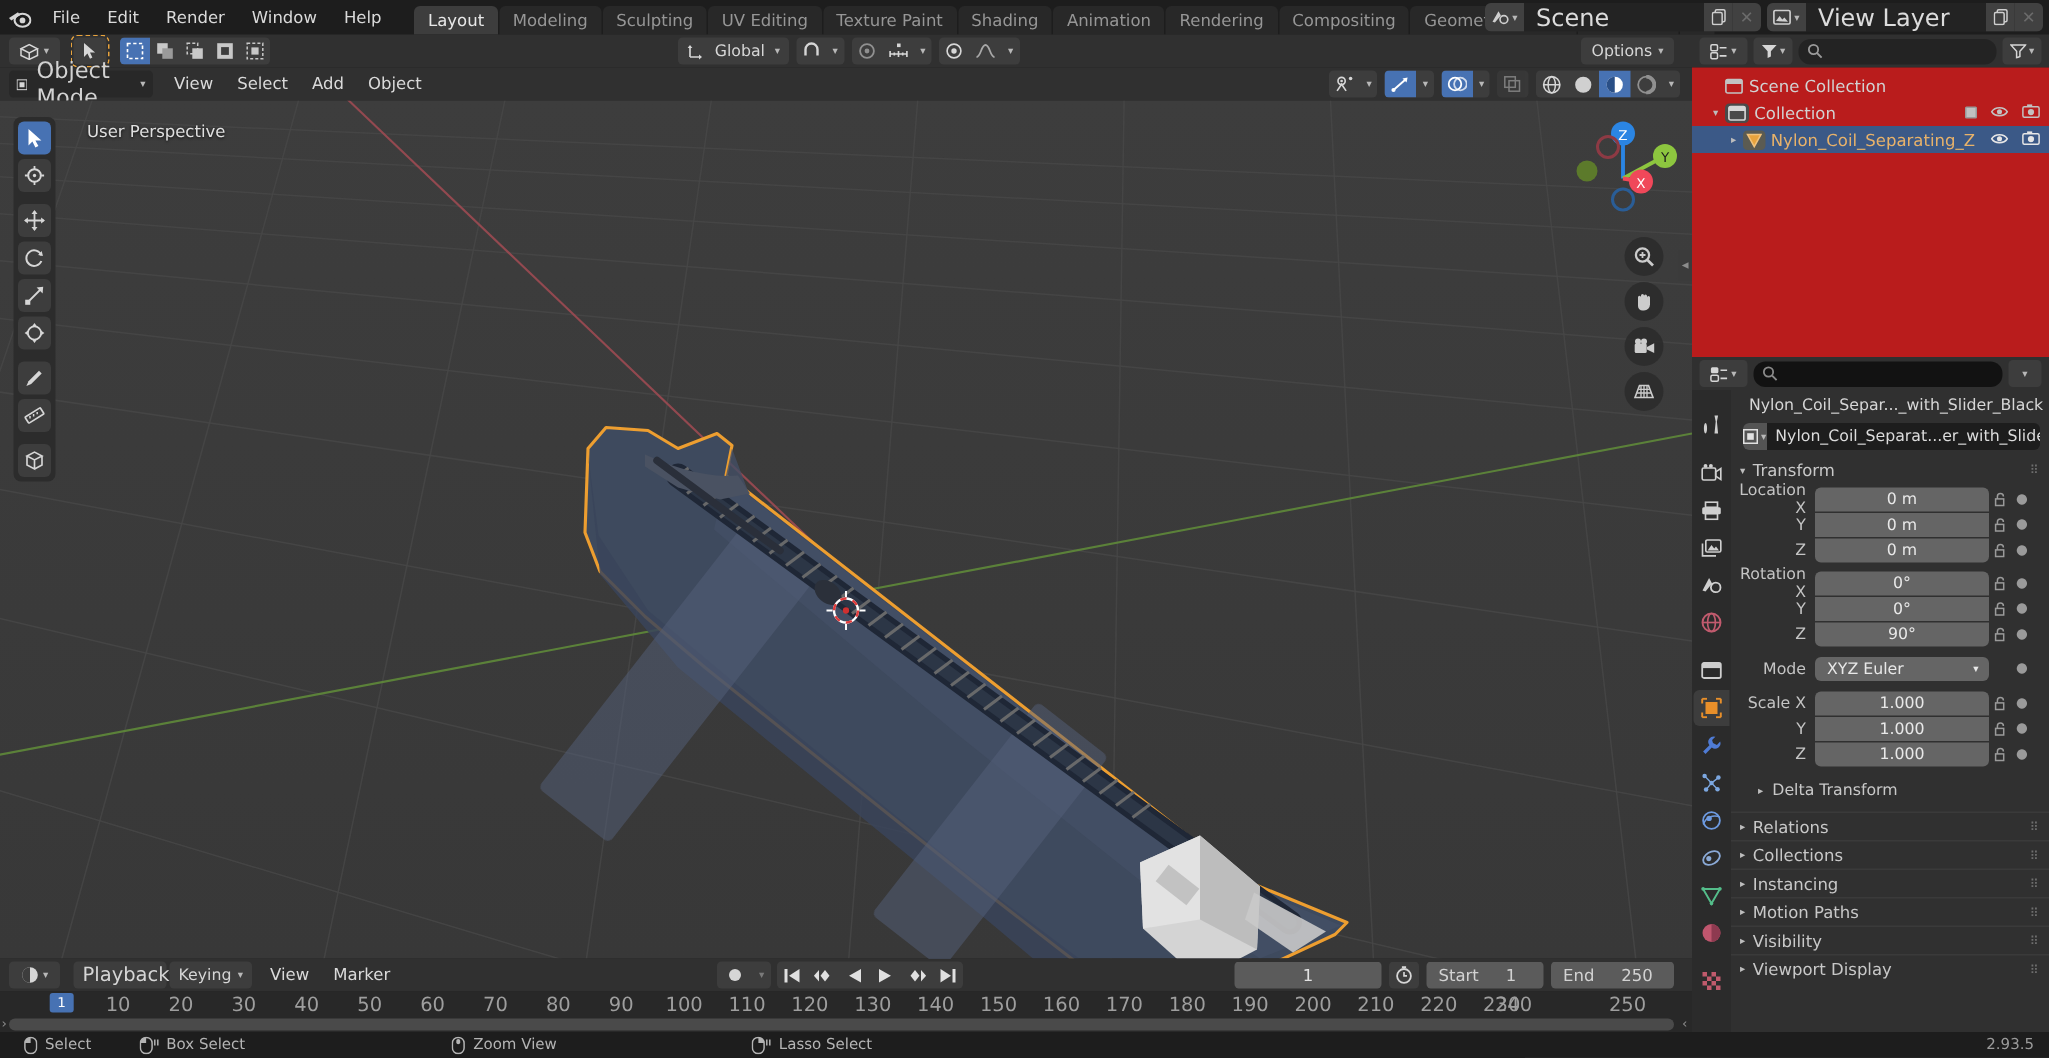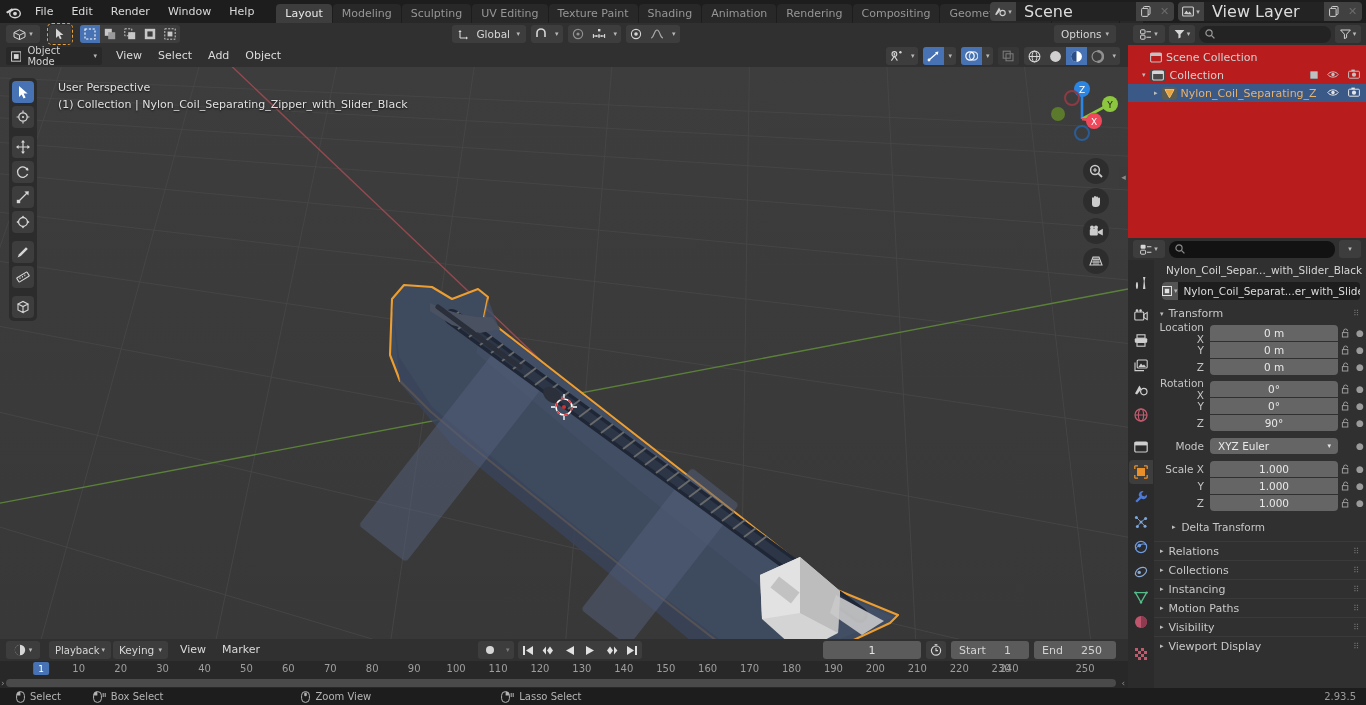--- a/index.html
+++ b/index.html
@@ -59,21 +59,21 @@
   .navbtn { width:26px; height:26px; border-radius:50%; background:#2c2c2c; display:flex;
      align-items:center; justify-content:center; margin-left:41px; margin-top:4px; opacity:.88;}
   .sidecollapse { position:absolute; right:0px; top:100px; width:9px; height:20px; background:#3b3b3b; color:#8c8c8c;
      display:flex; align-items:center; justify-content:center; font-size:9px;}
 
   
   .tl-head { position:absolute; left:0; top:639px; width:1128px; height:22px; background:#303030;
      display:flex; align-items:center; padding-left:6px; }
   .tl-body { position:absolute; left:0; top:661px; width:1128px; height:27px; background:#282828; }
   .tl-ruler { position:absolute; left:0; top:0; width:1128px; height:16px; }
-  .tl-tick { position:absolute; top:2px; font-size:10px; color:#9e9e9e; transform:translateX(-50%); }
+  .tl-tick { position:absolute; top:2px; font-size:13px; color:#9e9e9e; transform:translateX(-50%); }
   .tl-cf { position:absolute; top:1px; height:13px; background:#4772b3; color:#fff; font-size:9px;
      border-radius:2px; display:flex; align-items:center; justify-content:center; padding:0 5px; transform:translateX(-50%);}
   .tl-scroll { position:absolute; left:6px; top:18px; width:1110px; height:8px; background:#4a4a4a; border-radius:4px; }
   .tl-numbox { display:flex; align-items:center; height:18px; background:#5b5b5b; border-radius:3px;
      justify-content:center; font-size:11px; color:#e3e3e3; }
   .tl-pair { display:flex; align-items:center; height:18px; background:#5b5b5b; border-radius:3px; padding:0 8px; gap:18px; font-size:11px;}
 
   
   .statusbar { position:absolute; left:0; top:688px; width:1366px; height:17px; background:#1d1d1d;
      display:flex; align-items:center; font-size:10px; color:#b4b4b4; }
@@ -108,21 +108,21 @@
      overflow:hidden; font-size:10.5px; }
   .bc-row { display:flex; align-items:center; height:20px; padding:0 6px; gap:6px; }
   .id-field { display:flex; align-items:center; height:18px; margin:2px 6px 4px 8px; background:#1d1d1d;
      border-radius:4px; overflow:hidden;}
   .id-icon { width:26px; height:18px; background:#545454; display:flex; align-items:center; justify-content:center; gap:2px;}
   .id-name { padding-left:6px; color:#dcdcdc; font-size:10.5px; }
   .panel-hdr { display:flex; align-items:center; height:19px; padding-left:6px; gap:5px; color:#c8c8c8;
      font-size:11px; border-top:1px solid #3a3a3a;}
   .panel-hdr .grip { margin-left:auto; margin-right:6px; color:#6e6e6e; font-size:8px; letter-spacing:1px;}
   .tri { font-size:7px; color:#bdbdbd; }
-  .pfield { display:flex; align-items:center; height:17px; margin:1px 0; padding-right:0; }
+  .pfield { display:flex; align-items:center; height:17px; margin:1px 0; padding-right:12px; }
   .pf-label { width:56px; text-align:right; color:#c4c4c4; font-size:10.5px; padding-right:6px; }
   .pf-val { flex:1; height:16px; background:#656565; display:flex; align-items:center; justify-content:center;
      color:#e8e8e8; font-size:10.5px; }
   .pf-val.first { border-radius:4px 4px 0 0; }
   .pf-val.last { border-radius:0 0 4px 4px; }
   .pf-val.solo { border-radius:4px; }
   .pf-val.dd { justify-content:flex-start; padding-left:8px; position:relative;align-items:center;}
   .pf-val.dd .chev2 { position:absolute; right:7px; font-size:7px; }
   .pf-lock { width:16px; display:flex; align-items:center; justify-content:center; color:#9a9a9a; }
   .pf-dot { width:12px; display:flex; align-items:center; justify-content:center; color:#9a9a9a; font-size:9px;}
@@ -306,21 +306,21 @@
       <span class="chev">▾</span>
     </div>
   </div>
 
   <div class="vp-head2">
     <div class="modebox">
       <svg width="11" height="11" viewBox="0 0 11 11">
           <rect x="0.6" y="0.6" width="9.8" height="9.8" fill="none" stroke="#d6d6d6" stroke-width="1"></rect>
           <rect x="3" y="3" width="5" height="5" fill="#d6d6d6"></rect>
         </svg>
-      <span style="font-size:10px">Object Mode</span>
+      <span style="font-size:15px">Object Mode</span>
       <span class="chev" style="margin-left:auto">▾</span>
     </div>
     <div class="txtmenu" style="margin-left:6px">View</div>
     <div class="txtmenu">Select</div>
     <div class="txtmenu">Add</div>
     <div class="txtmenu">Object</div>
 
     <div style="position:absolute;right:8px;display:flex;align-items:center;gap:5px">
       <div class="hgrp">
         <div>
@@ -507,21 +507,20 @@
       <g transform="translate(564,340)">
         <circle r="8" fill="none" stroke="#ffffff" stroke-width="1.6"></circle>
         <circle r="8" fill="none" stroke="#e03b3b" stroke-width="1.6" stroke-dasharray="4.2 4.2"></circle>
         <circle r="2.1" fill="#cf3030"></circle>
         <path d="M0 -13 V-9 M0 9 V13 M-13 0 H-9 M9 0 H13" stroke="#ffffff" stroke-width="1.3"></path>
       </g>
     </svg>
 
     <div class="vp-overlay-text">
       <div>User Perspective</div>
-      <div>(1) Collection | Nylon_Coil_Separating_Zipper_with_Slider_Black</div>
     </div>
 
     <div class="toolbar-left">
       <div class="tool active">
         <svg width="13" height="14" viewBox="0 0 13 14">
             <path d="M2 1 L2 12 L4.6 9.4 L6.6 13.4 L8.6 12.4 L6.6 8.6 L10.6 8.6Z" fill="#fff"></path>
           </svg>
         </div>
       <div class="tool">
         <svg width="14" height="14" viewBox="0 0 14 14">
@@ -620,21 +619,21 @@
 
   <div class="tl-head">
     <div class="hbtn" style="width:34px">
       <svg width="12" height="12" viewBox="0 0 12 12">
           <circle cx="6" cy="6" r="5.2" fill="#d6d6d6"></circle>
           <path d="M6 0.8 A5.2 5.2 0 0 0 6 11.2 Z" fill="#3d3d3d"></path>
         </svg>
       <span class="chev" style="margin-left:3px">▾</span>
     </div>
     <div class="hbtn" style="margin-left:9px;width:62px;justify-content:space-between;padding:0 6px">
-      <span style="font-size:10px">Playback</span>
+      <span style="font-size:13px">Playback</span>
         <span class="chev">▾</span>
     </div>
     <div class="hbtn" style="margin-left:2px;width:55px;justify-content:space-between;padding:0 6px">
       <span style="font-size:10.5px">Keying</span>
         <span class="chev">▾</span>
     </div>
     <div class="txtmenu" style="margin-left:4px">View</div>
     <div class="txtmenu">Marker</div>
 
     <div style="position:absolute;left:478px;display:flex;align-items:center;gap:4px">

